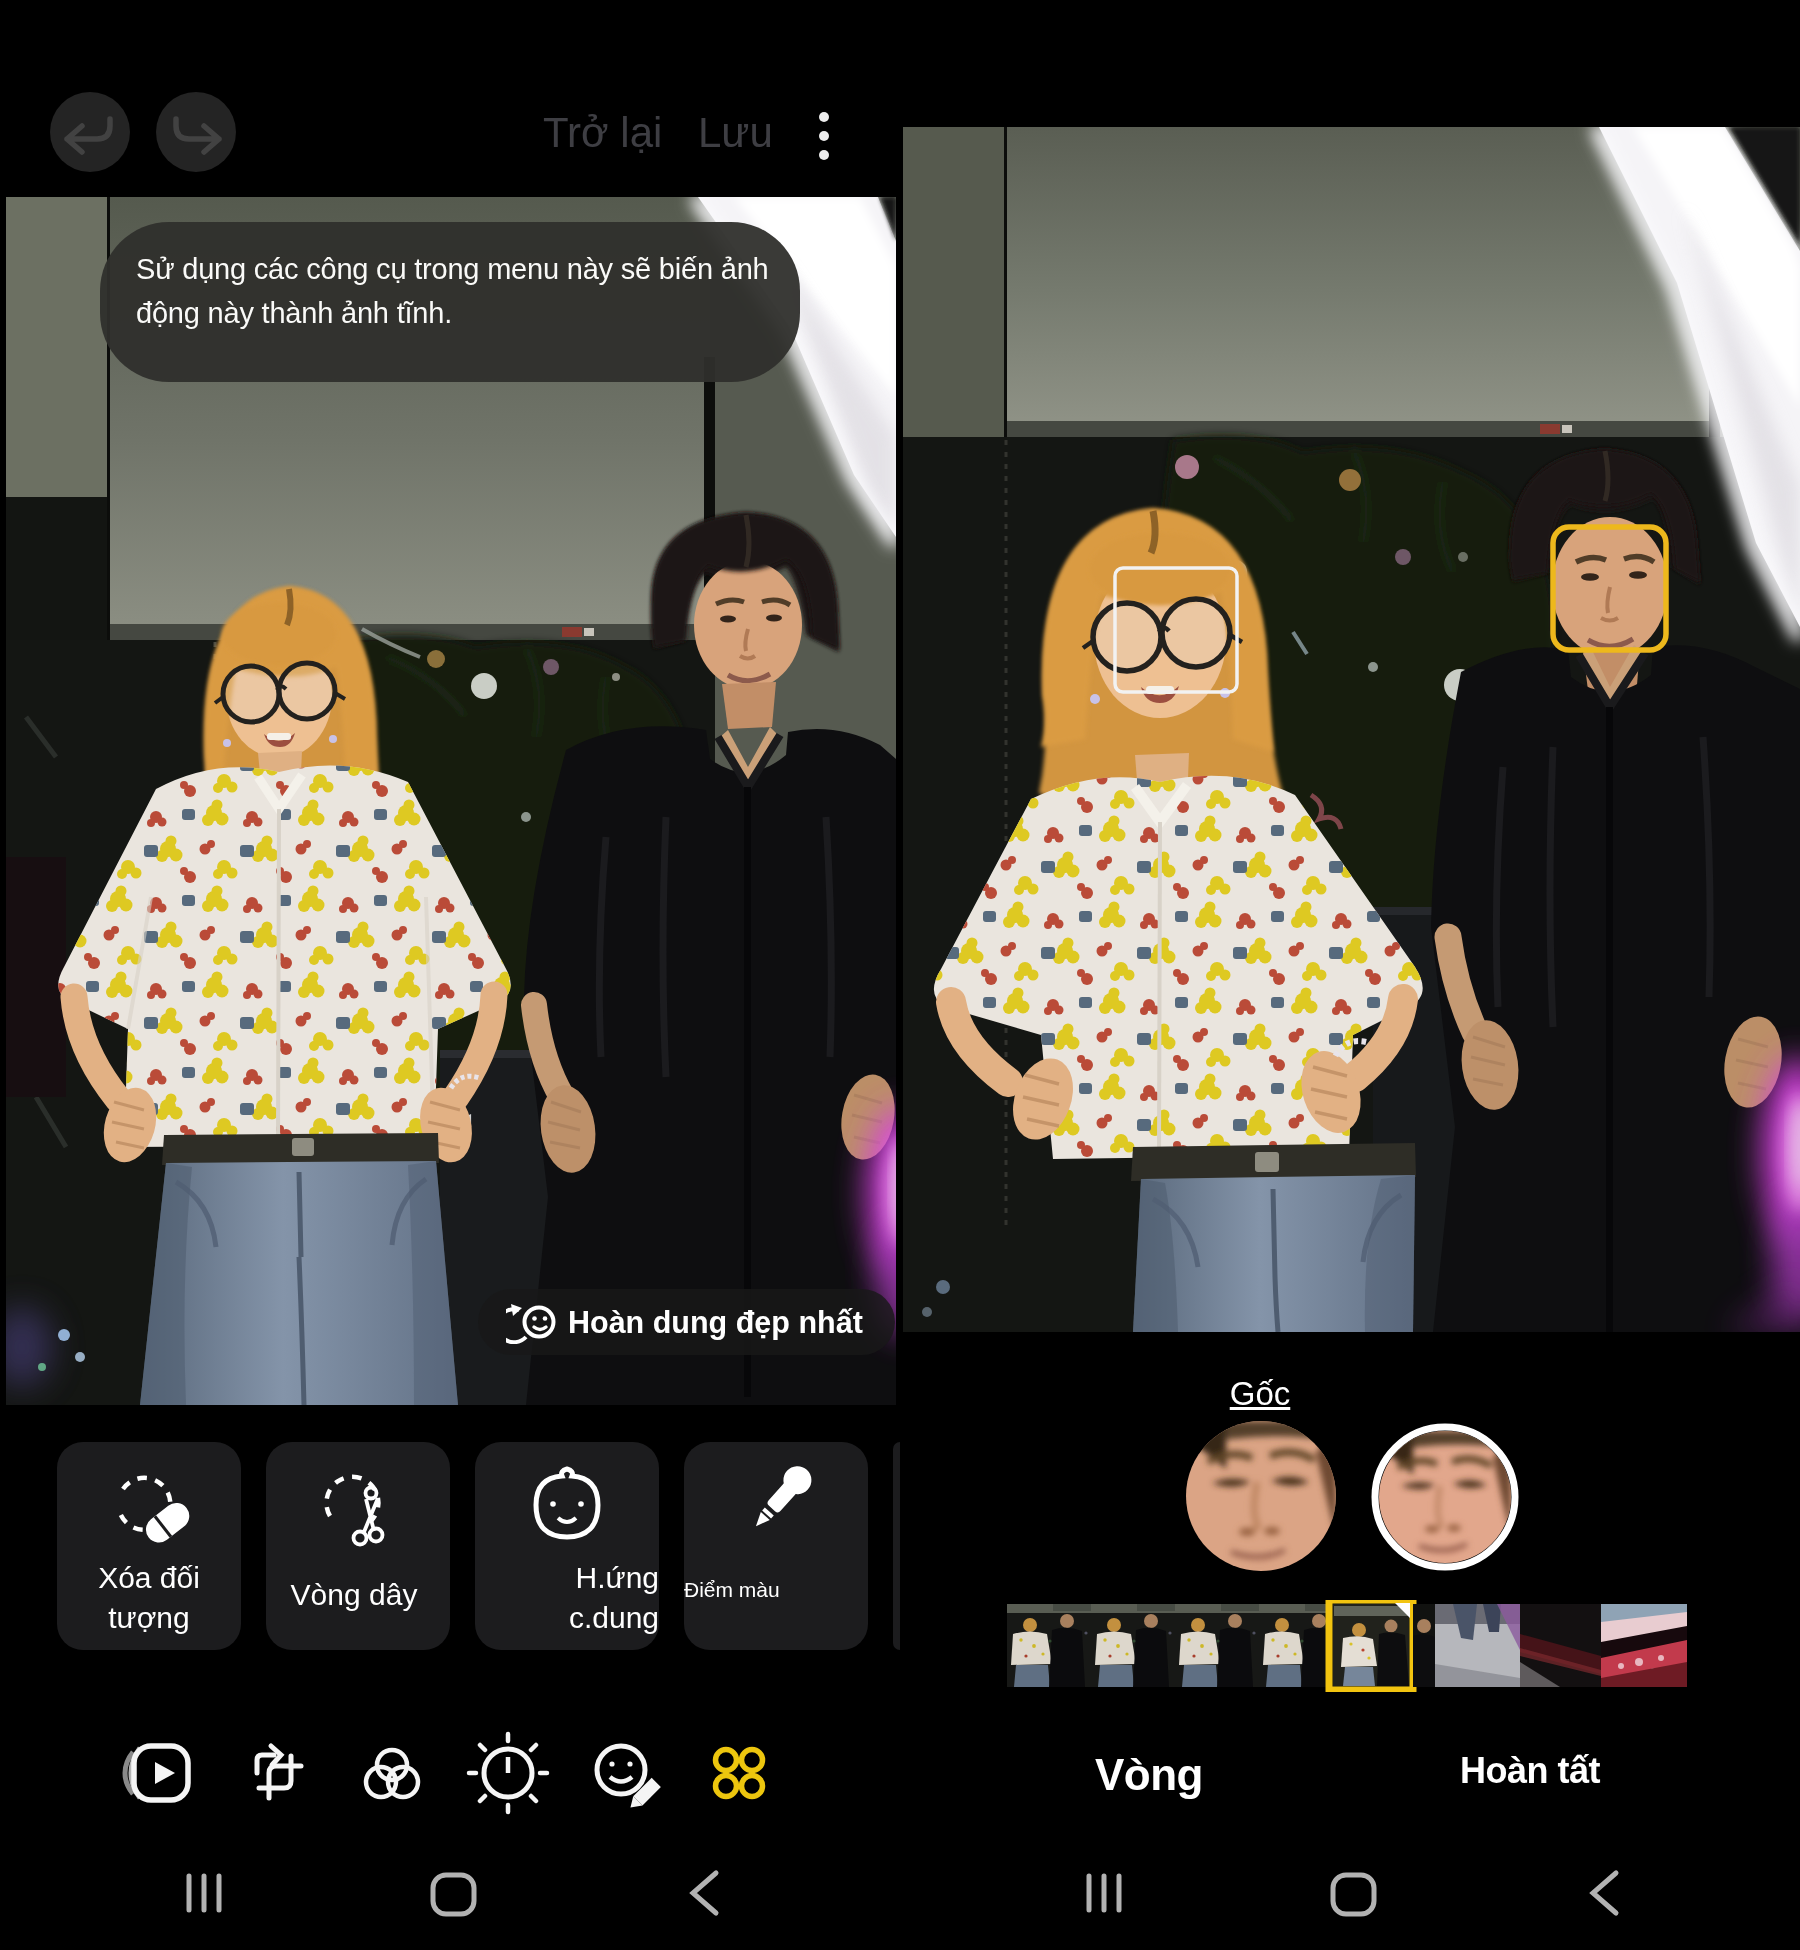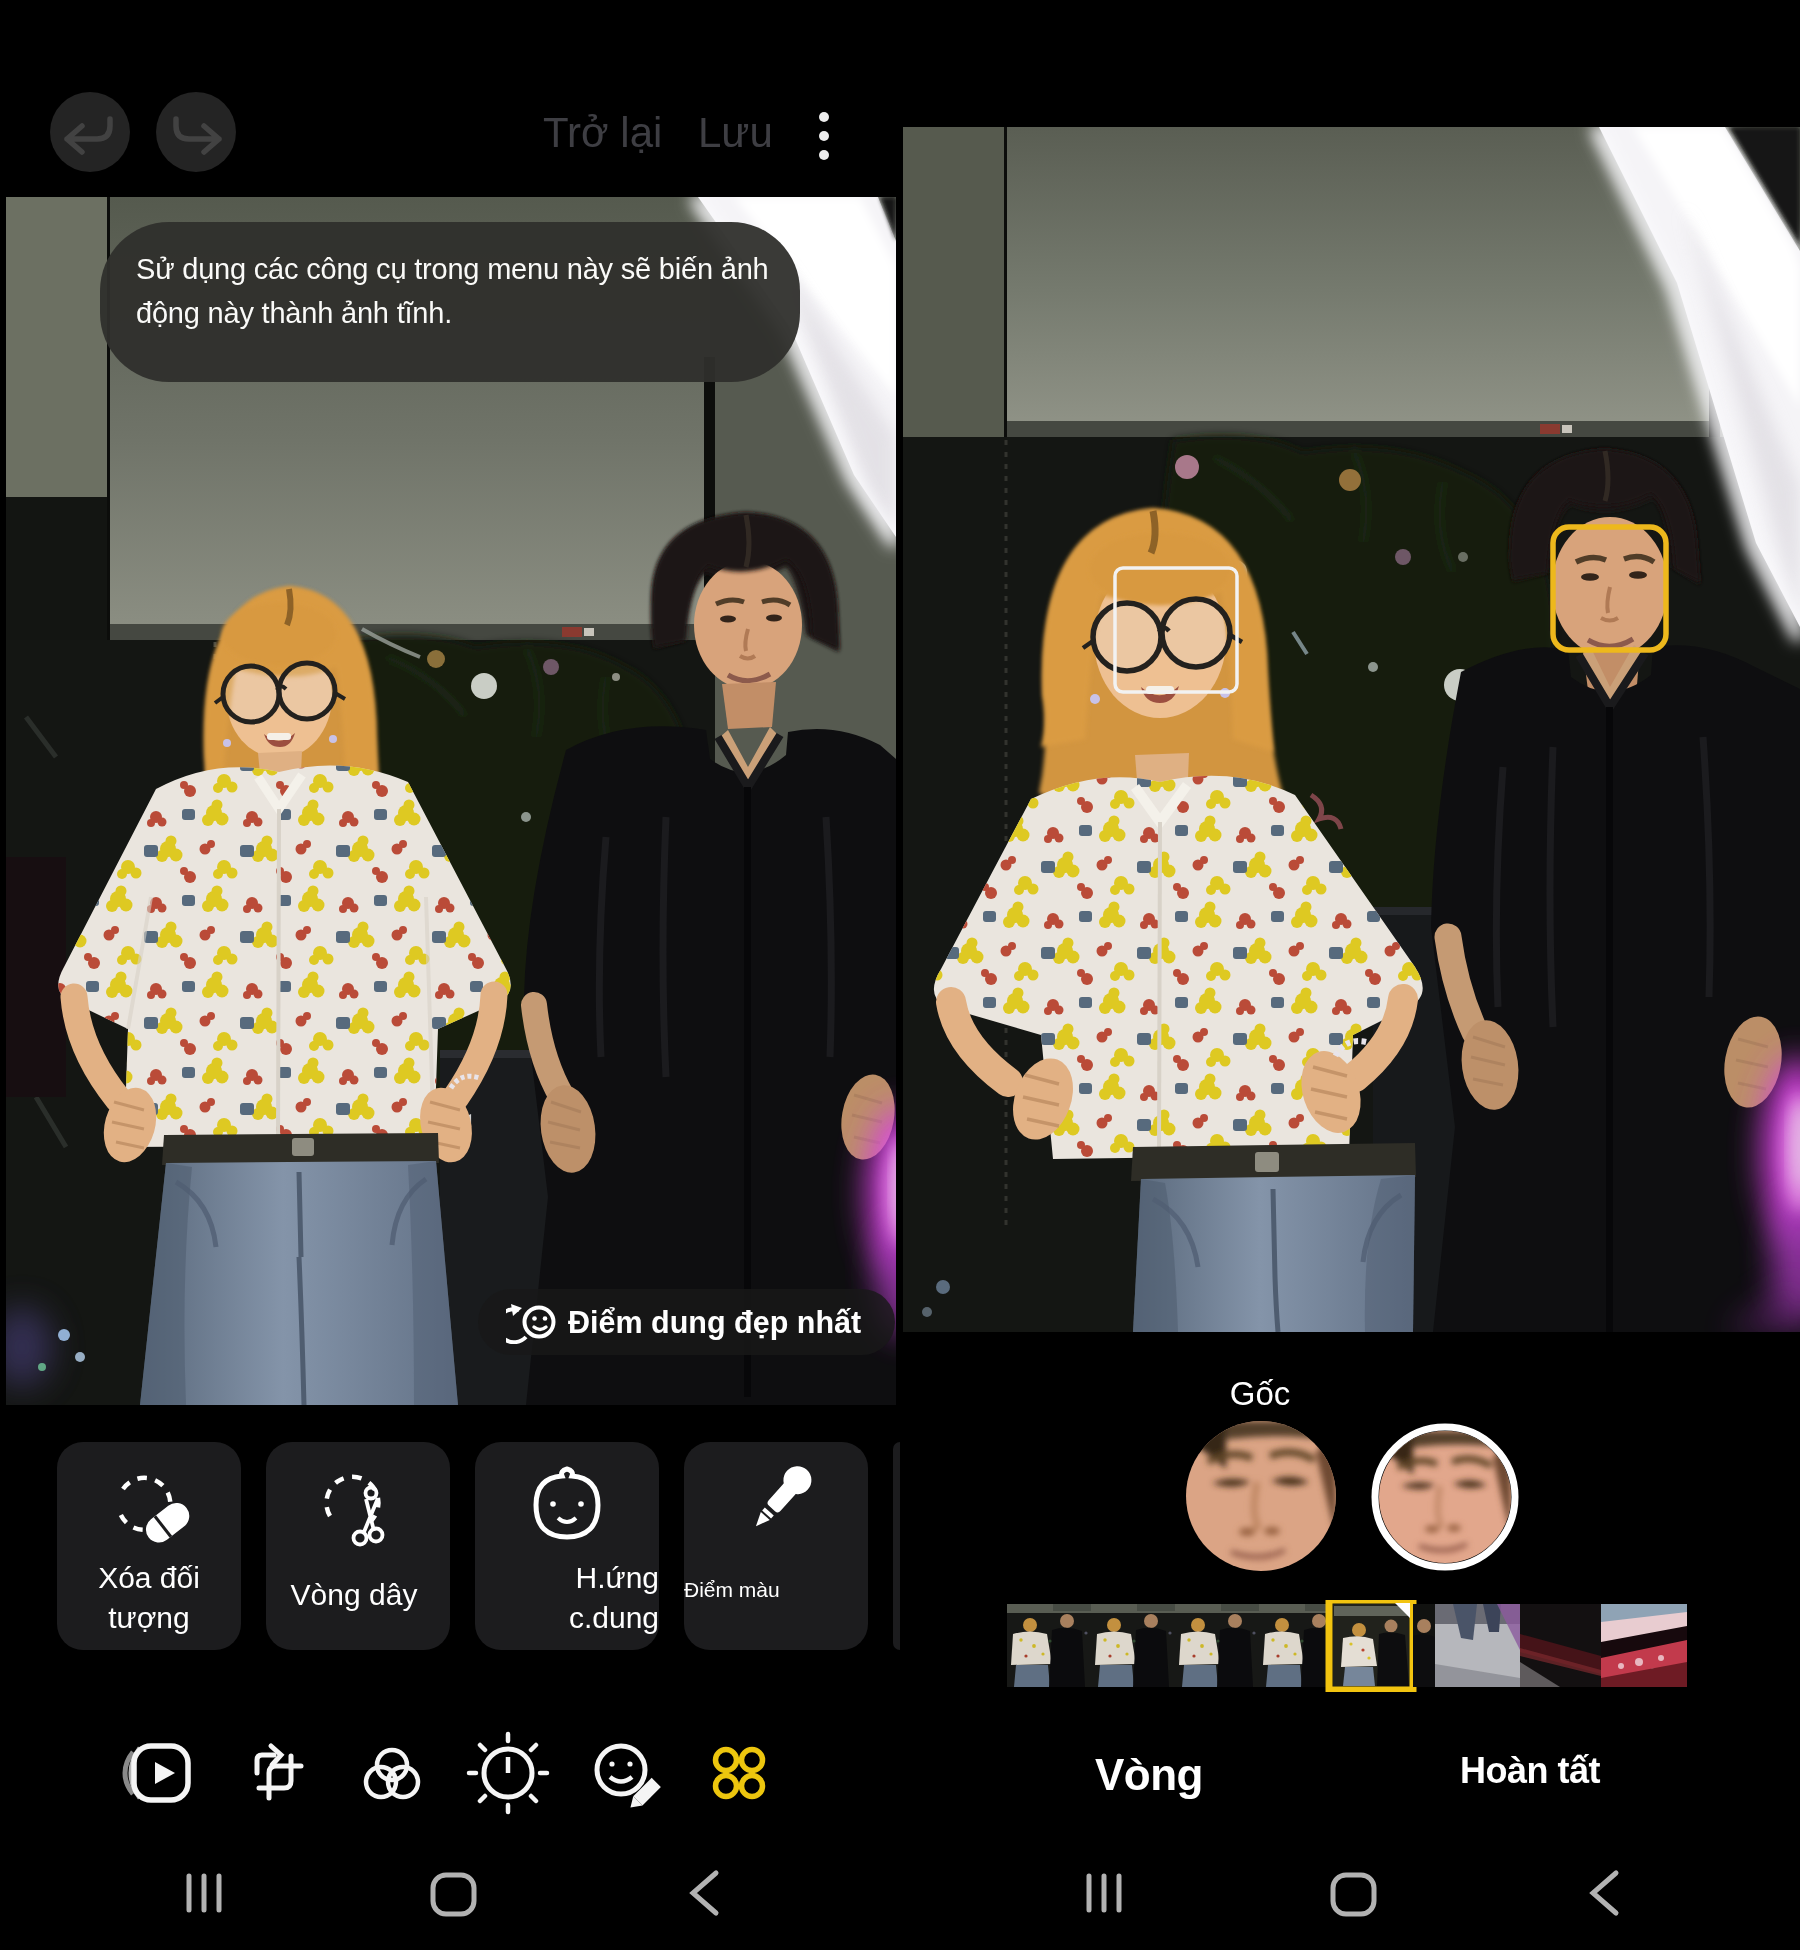--- a/index.html
+++ b/index.html
@@ -218,21 +218,21 @@
   <div class="abs" style="left:478px;top:1289px;width:417px;height:66px;border-radius:33px;
        background:rgba(24,24,24,0.82);">
     <svg class="abs" style="left:28px;top:11px" width="54" height="44" viewBox="0 0 54 44">
       <circle cx="33" cy="22" r="14.5" fill="none" stroke="#fff" stroke-width="4"></circle>
       <circle cx="28.5" cy="18.5" r="2.3" fill="#fff"></circle>
         <circle cx="39" cy="18.5" r="2.3" fill="#fff"></circle>
       <path d="M28,27 q6,5 12,0" stroke="#fff" stroke-width="3.4" fill="none" stroke-linecap="round"></path>
       <path d="M20,37 A16.5,16.5 0 1 1 13,10" stroke="#fff" stroke-width="4" fill="none"></path>
       <path d="M5,4 l11,4 l-9,8 z" fill="#fff"></path>
     </svg>
-    <span class="abs" style="left:90px;top:16px;font-size:30.5px;font-weight:bold;color:#fff;">Điểm dung đẹp nhất</span>
+    <span class="abs" style="left:90px;top:16px;font-size:30.5px;font-weight:bold;color:#fff;">Hoàn dung đẹp nhất</span>
   </div>
 
   <div class="abs" style="left:57px;top:1442px;width:184px;height:208px;border-radius:26px;background:#1c1c1e"></div>
   <div class="abs" style="left:266px;top:1442px;width:184px;height:208px;border-radius:26px;background:#1c1c1e"></div>
   <div class="abs" style="left:475px;top:1442px;width:184px;height:208px;border-radius:26px;background:#1c1c1e"></div>
   <div class="abs" style="left:684px;top:1442px;width:184px;height:208px;border-radius:26px;background:#1c1c1e"></div>
   <div class="abs" style="left:893px;top:1442px;width:7px;height:208px;border-radius:8px 0 0 8px;background:#1c1c1e"></div>
 
   <svg class="abs" style="left:57px;top:1442px" width="843" height="208" viewBox="0 0 843 208">
 
@@ -456,21 +456,21 @@
     <ellipse cx="894" cy="1025" rx="36" ry="95" fill="#d843e2" filter="url(#b16)"></ellipse>
     <ellipse cx="897" cy="1130" rx="28" ry="65" fill="#b03ec4" opacity="0.85" filter="url(#b16)"></ellipse>
     <ellipse cx="897" cy="1025" rx="18" ry="60" fill="#f493f5" opacity="0.95" filter="url(#b8)"></ellipse>
     <ellipse cx="899" cy="1020" rx="10" ry="42" fill="#fdd2fd" opacity="0.9" filter="url(#b8)"></ellipse>
     <path d="M820,1205 L897,1150 L897,1205 Z" fill="#7e2a8e" opacity="0.55" filter="url(#b16)"></path>
       </g>
 
     <rect x="650" y="400" width="113" height="123" rx="16" fill="none" stroke="#edb81c" stroke-width="5.5"></rect>
   </svg>
 
-  <div class="abs txt" style="left:1160px;top:1375px;width:200px;text-align:center;font-size:33px;">Gốc</div>
+  <div class="abs txt" style="left:1160px;top:1375px;width:200px;text-align:center;font-size:33px;text-decoration:underline;">Gốc</div>
 
   <svg class="abs" style="left:1150px;top:1390px" width="450" height="220" viewBox="0 0 450 220">
     <defs>
       <clipPath id="fc1">
           <circle cx="111" cy="106" r="75"></circle>
         </clipPath>
       <clipPath id="fc2">
           <circle cx="295" cy="107" r="66"></circle>
         </clipPath>
       <filter id="fb3" x="-30%" y="-30%" width="160%" height="160%">

